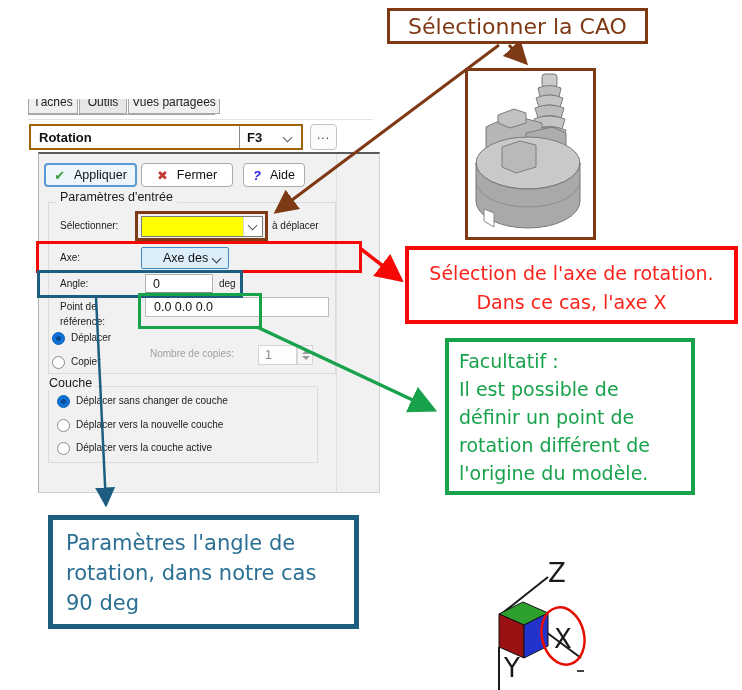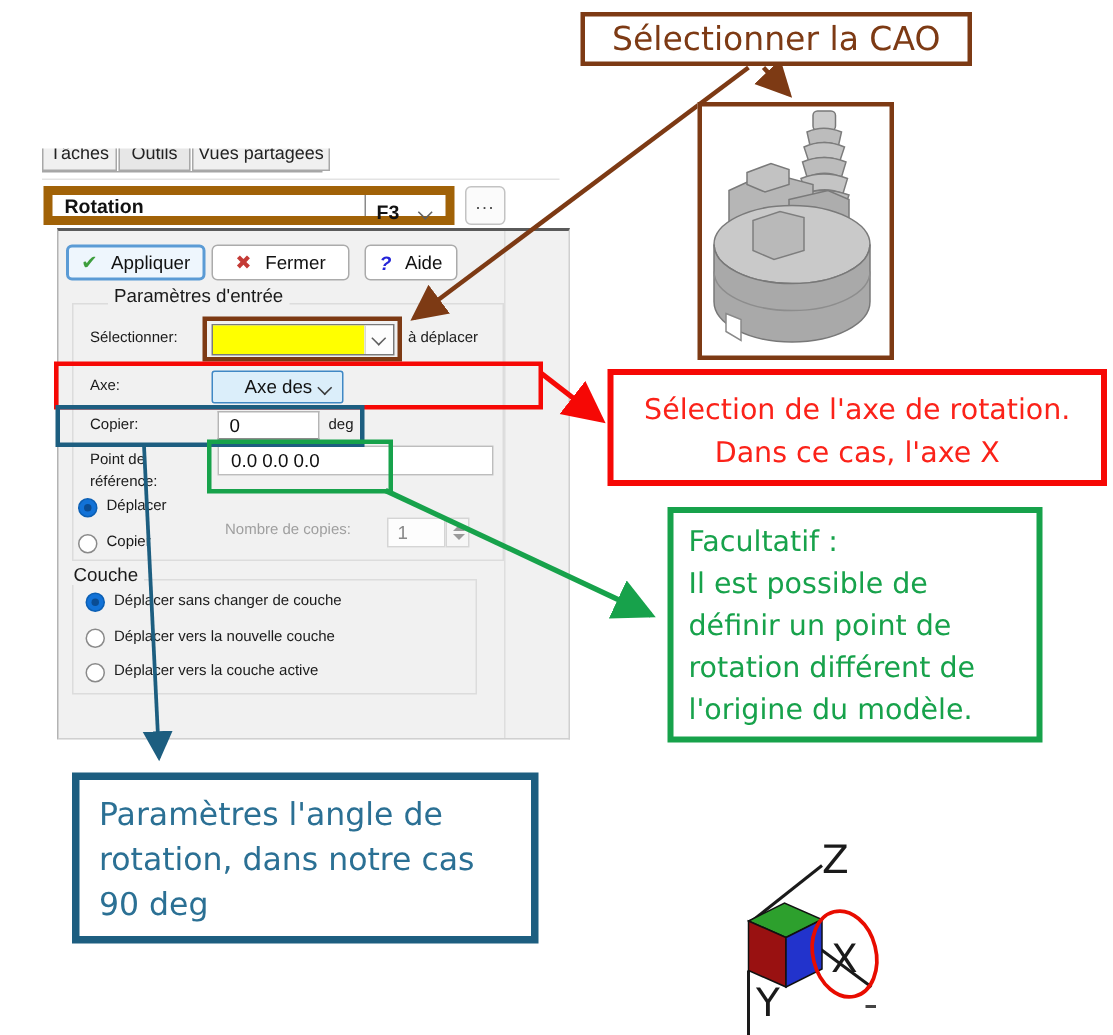--- a/index.html
+++ b/index.html
@@ -11,21 +11,21 @@
   .tab { position:absolute; top:-11px; height:26px; background:#f0f0f0; border:1px solid #a8a8a8;
          font-size:12px; color:#222; line-height:26px; text-align:center; }
   .tab.t1 { left:0; width:50px; }
   .tab.t2 { left:51px; width:48px; background:#e7e7e7; }
   .tab.t3 { left:100px; width:92px; }
   .tab-underline { position:absolute; left:28px; top:114px; width:187px; height:1px; background:#a6a6a6; }
   .tab-underline2 { position:absolute; left:28px; top:119px; width:345px; height:1px; background:#e3e3e3; }
 
   
   .fn-combo { position:absolute; left:29px; top:124px; width:274px; height:26px; background:#fff;
-              border:6px solid #a16207; display:flex; align-items:center; }
+              border:2px solid #a16207; display:flex; align-items:center; }
   .fn-name { flex:0 0 208px; padding-left:8px; font-size:13px; font-weight:bold; color:#111; }
   .fn-key  { flex:1; border-left:1px solid #8a8a8a; height:100%; line-height:24px; padding-left:7px;
              font-size:13px; font-weight:bold; color:#111; position:relative; }
   .chev { display:inline-block; width:7px; height:7px; border-right:1.6px solid #5f5f5f;
           border-bottom:1.6px solid #5f5f5f; transform:rotate(45deg); }
   .fn-key .chev { position:absolute; right:10px; top:8px; }
   .more-btn { position:absolute; left:310px; top:124px; width:27px; height:26px; background:#fbfbfb;
               border:1px solid #c3c3c3; border-radius:4px; font-size:12px; color:#444;
               text-align:center; line-height:20px; letter-spacing:1px; }
 
@@ -42,21 +42,21 @@
   .btn-close { left:141px; top:163px; width:92px; }
   .btn-help  { left:243px; top:163px; width:62px; }
   .ic-check { color:#3d9e3d; }
   .ic-x { color:#c43b36; }
   .ic-q { color:#2424d8; font-style:italic; }
 
   .groupbox { position:absolute; border:1px solid #dcdcdc; }
   .gb-params { left:48px; top:202px; width:288px; height:172px; }
   .gb-layer  { left:48px; top:386px; width:270px; height:77px; }
   .gb-label { position:absolute; background:#f1f1f1; padding:0 4px; font-size:12.5px; color:#1a1a1a; z-index:2; }
-  .lbl-params { left:72px; top:190px; }
+  .lbl-params { left:56px; top:190px; }
   .lbl-layer  { left:45px; top:376px; }
 
   .flabel { position:absolute; font-size:10px; color:#1a1a1a; }
   .gray { color:#9f9f9f; }
 
   
   .sel-combo { position:absolute; left:141px; top:216px; width:122px; height:21px; border:1px solid #7a7a7a;
                display:flex; background:#fff; }
   .sel-yellow { flex:1; background:#ffff00; }
   .sel-dd { flex:0 0 19px; border-left:1px solid #d6d6d6; background:#fdfdfd; position:relative; }
@@ -162,21 +162,21 @@
     </div>
   </div>
   <div class="flabel" style="left:272px; top:220px;">à déplacer</div>
 
   <div class="flabel" style="left:60px; top:252px;">Axe:</div>
   <div class="axis-combo">
     <span>Axe des</span>
     <span class="chev"></span>
   </div>
 
-  <div class="flabel" style="left:60px; top:278px;">Copier:</div>
+  <div class="flabel" style="left:60px; top:278px;">Angle:</div>
   <div class="tbox angle-input">0</div>
   <div class="flabel" style="left:219px; top:278px;">deg</div>
 
   <div class="flabel" style="left:60px; top:301px;">Point de</div>
   <div class="flabel" style="left:60px; top:316px;">référence:</div>
   <div class="tbox ref-input">0.0 0.0 0.0</div>
 
   <div class="radio on" style="left:52px; top:332px;"></div>
   <div class="flabel" style="left:71px; top:332px;">Déplacer</div>
   <div class="radio" style="left:52px; top:356px;"></div>

